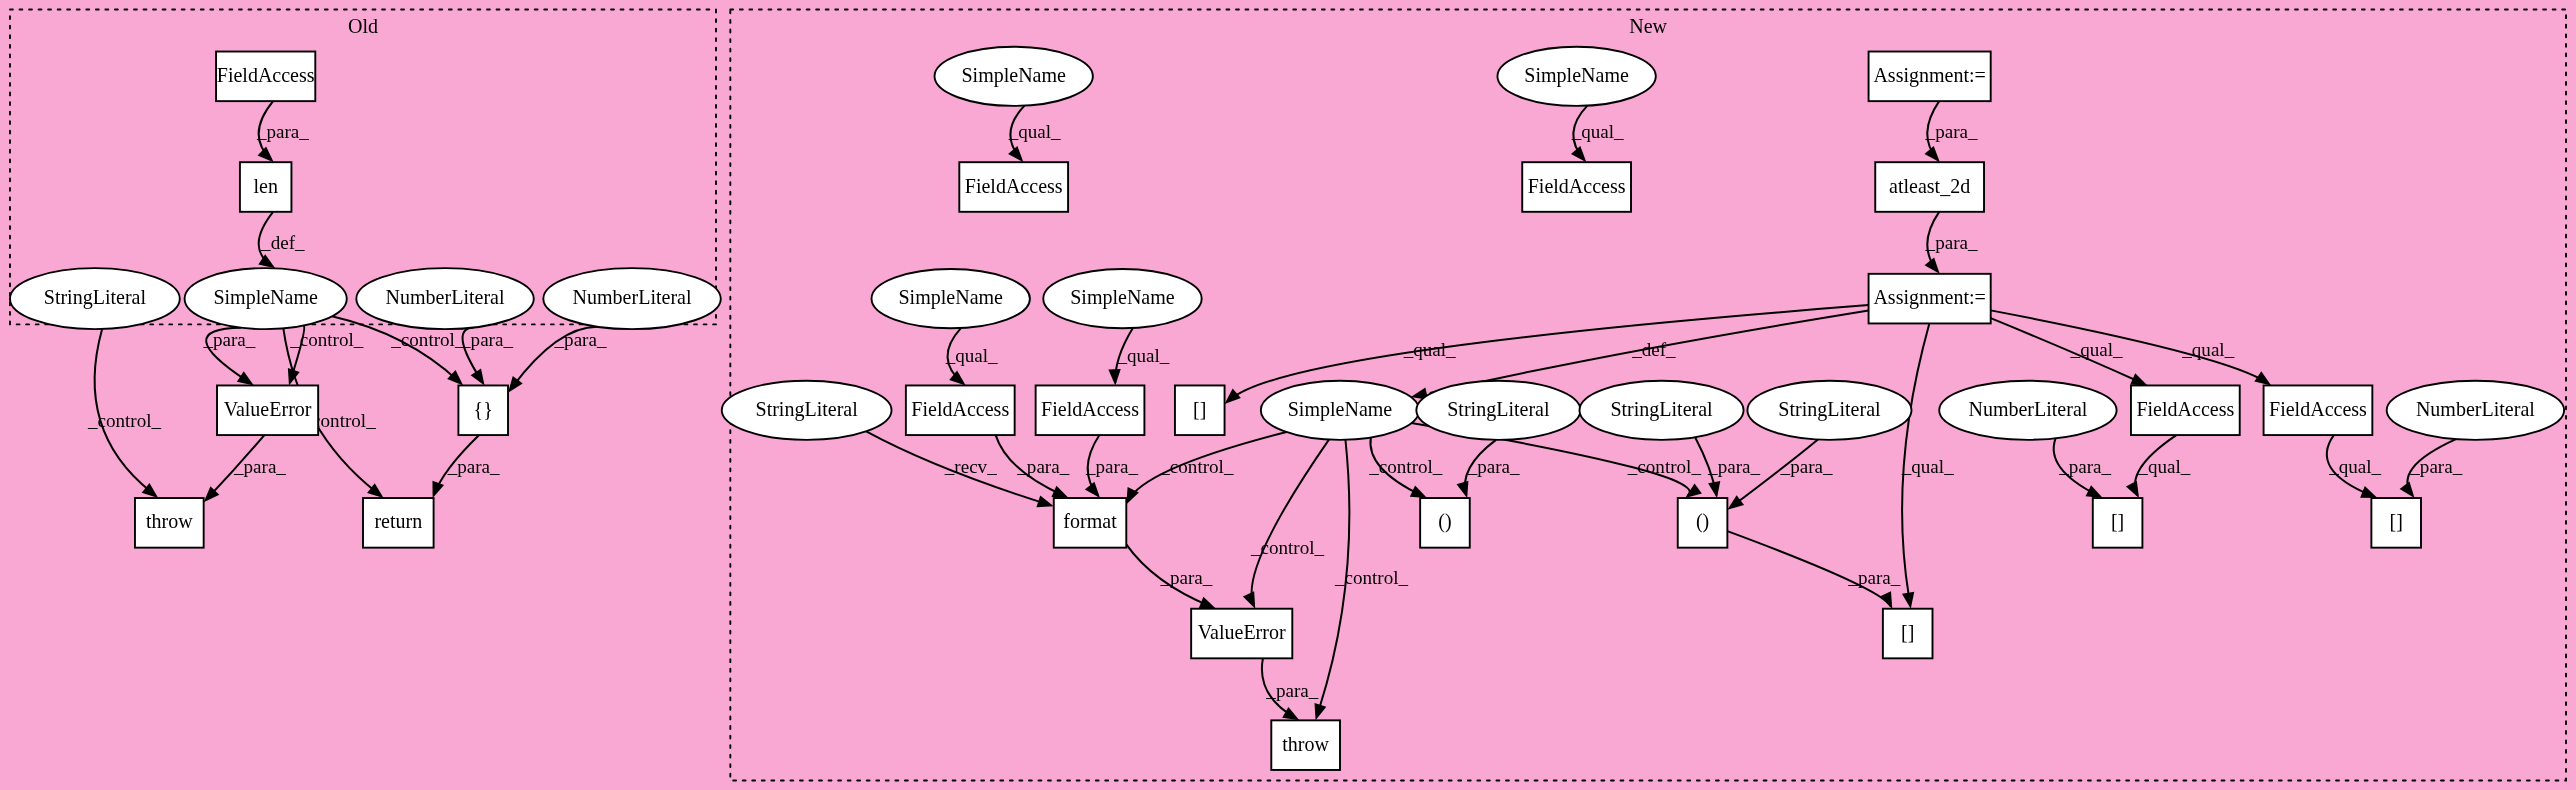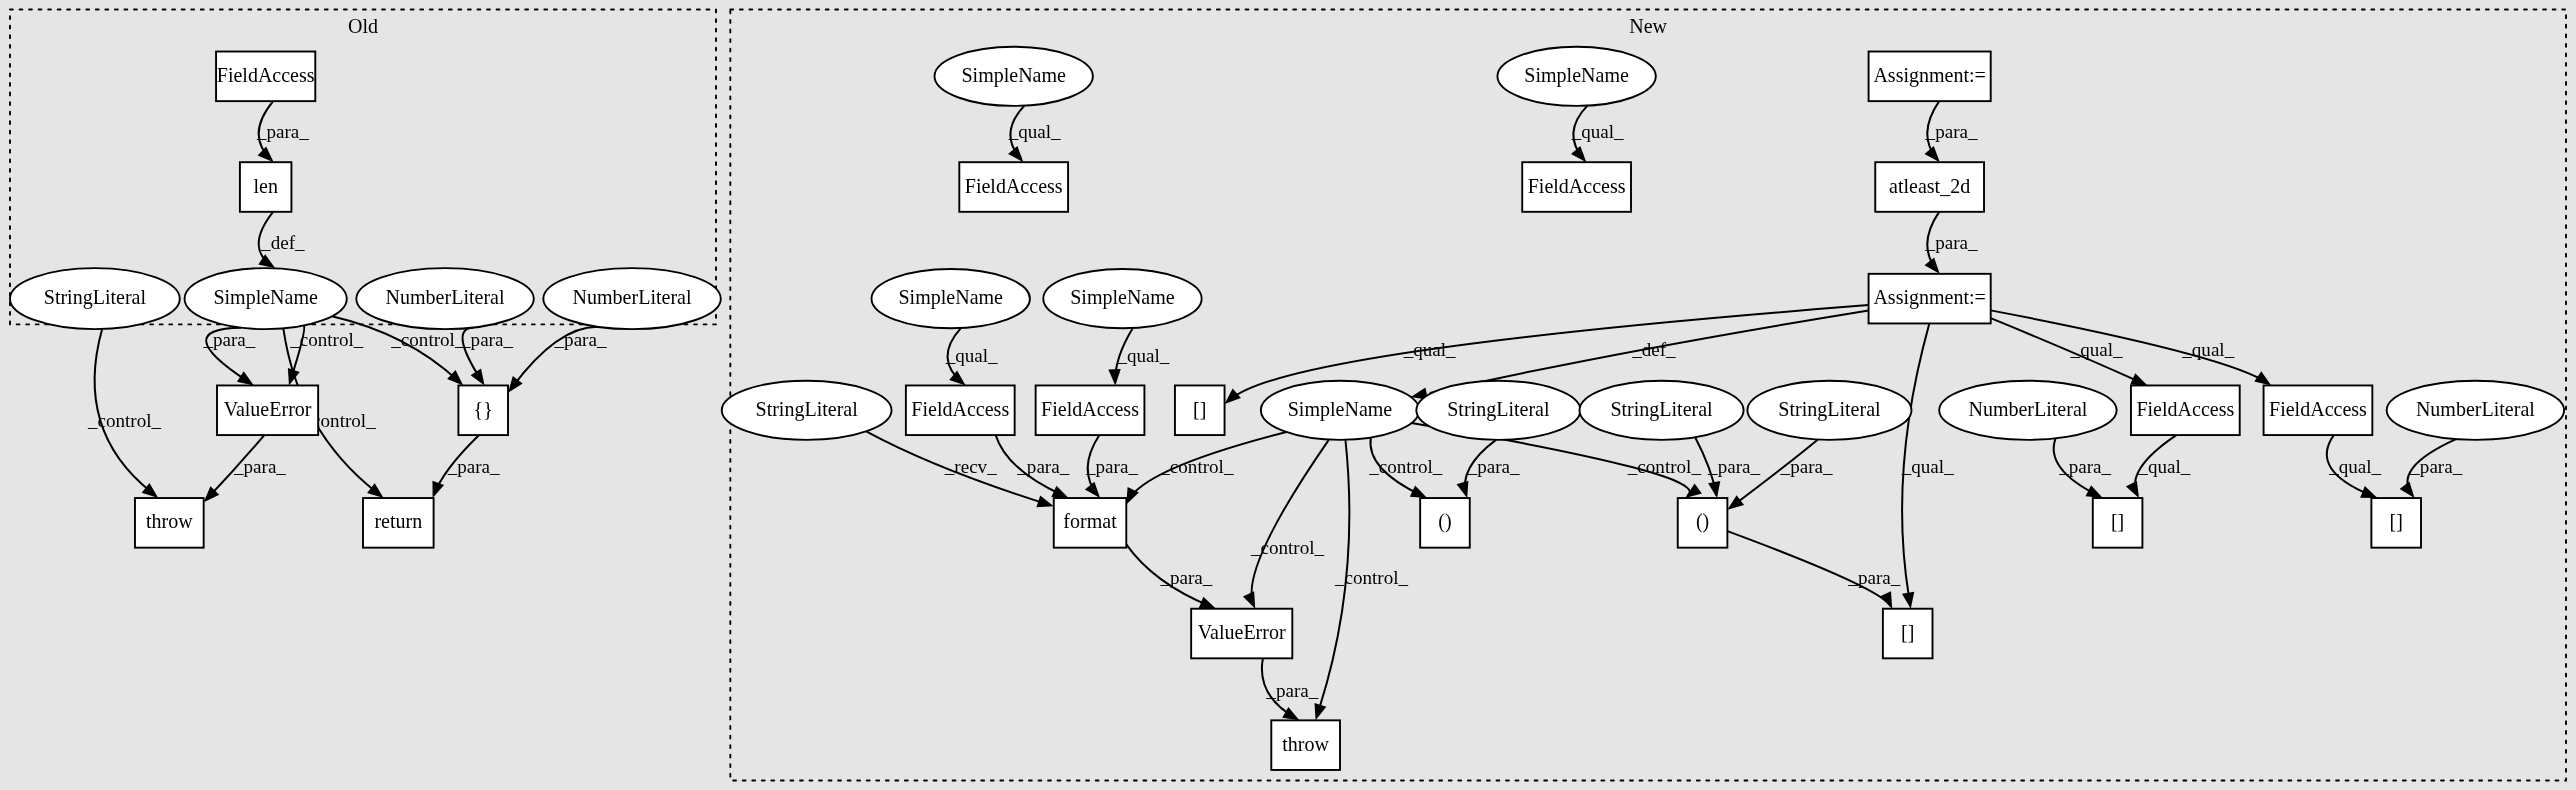--- a/index.html
+++ b/index.html
@@ -7,21 +7,21 @@
     padding: 0;
     background: #ffffff;
   }
   body {
     font-family: "Liberation Serif", "DejaVu Serif", serif;
   }
   #canvas-wrap {
     position: relative;
     width: 2576px;
     height: 790px;
-    background: #e5e5e5;
+    background: #f9a8d4;
     overflow: hidden;
   }
   svg#graph {
     display: block;
     width: 2576px;
     height: 790px;
   }
   .cluster-box {
     fill: none;
     stroke: #000000;

